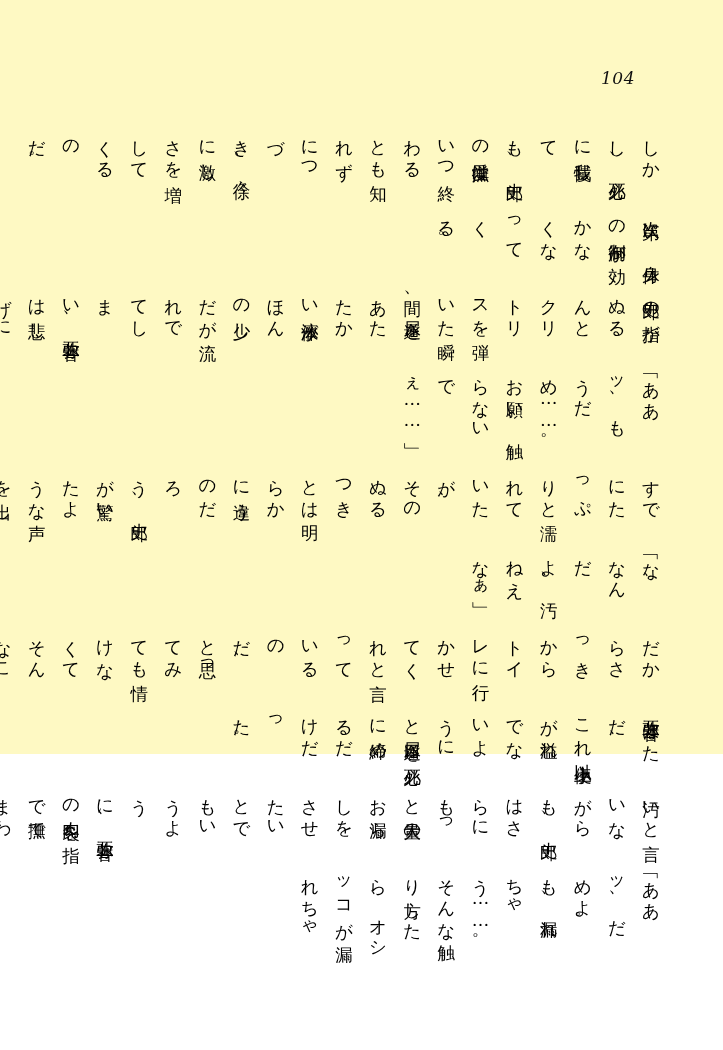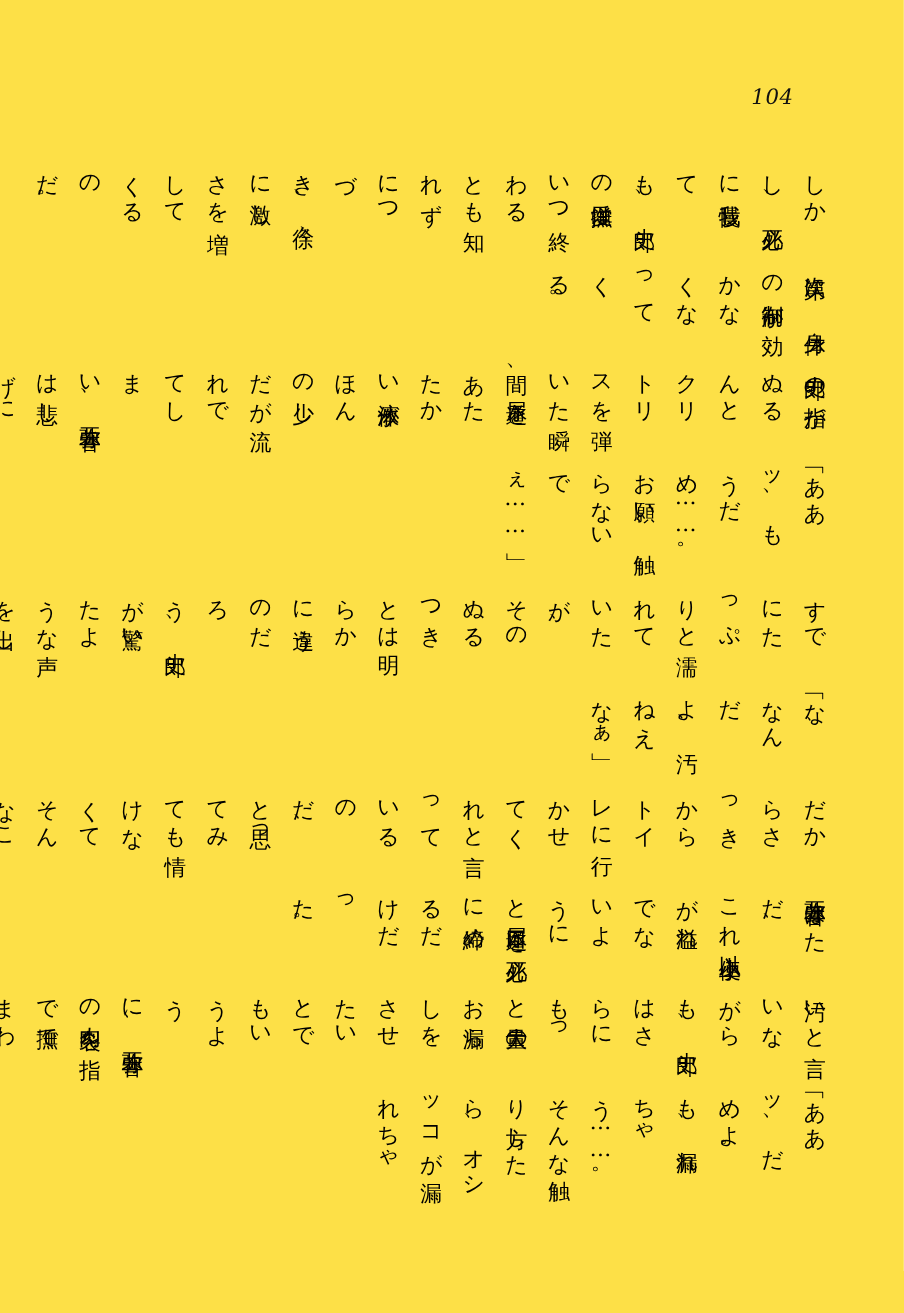--- a/index.html
+++ b/index.html
@@ -10,22 +10,22 @@
   body {
     width: 723px;
     height: 1050px;
     overflow: hidden;
     font-family: "DejaVu Serif", "Liberation Serif", serif;
     color: #000000;
   }
   #page {
     position: relative;
     width: 723px;
-    height: 1050px;
-    background: #fde047;
+    height: 754px;
+    background: #fef9c3;
   }
   #page-number {
     position: absolute;
     top: 68px;
     right: 88px;
     font-family: "DejaVu Serif", "Liberation Serif", serif;
     font-style: italic;
     font-size: 17px;
     color: #111111;
     letter-spacing: 0.5px;

